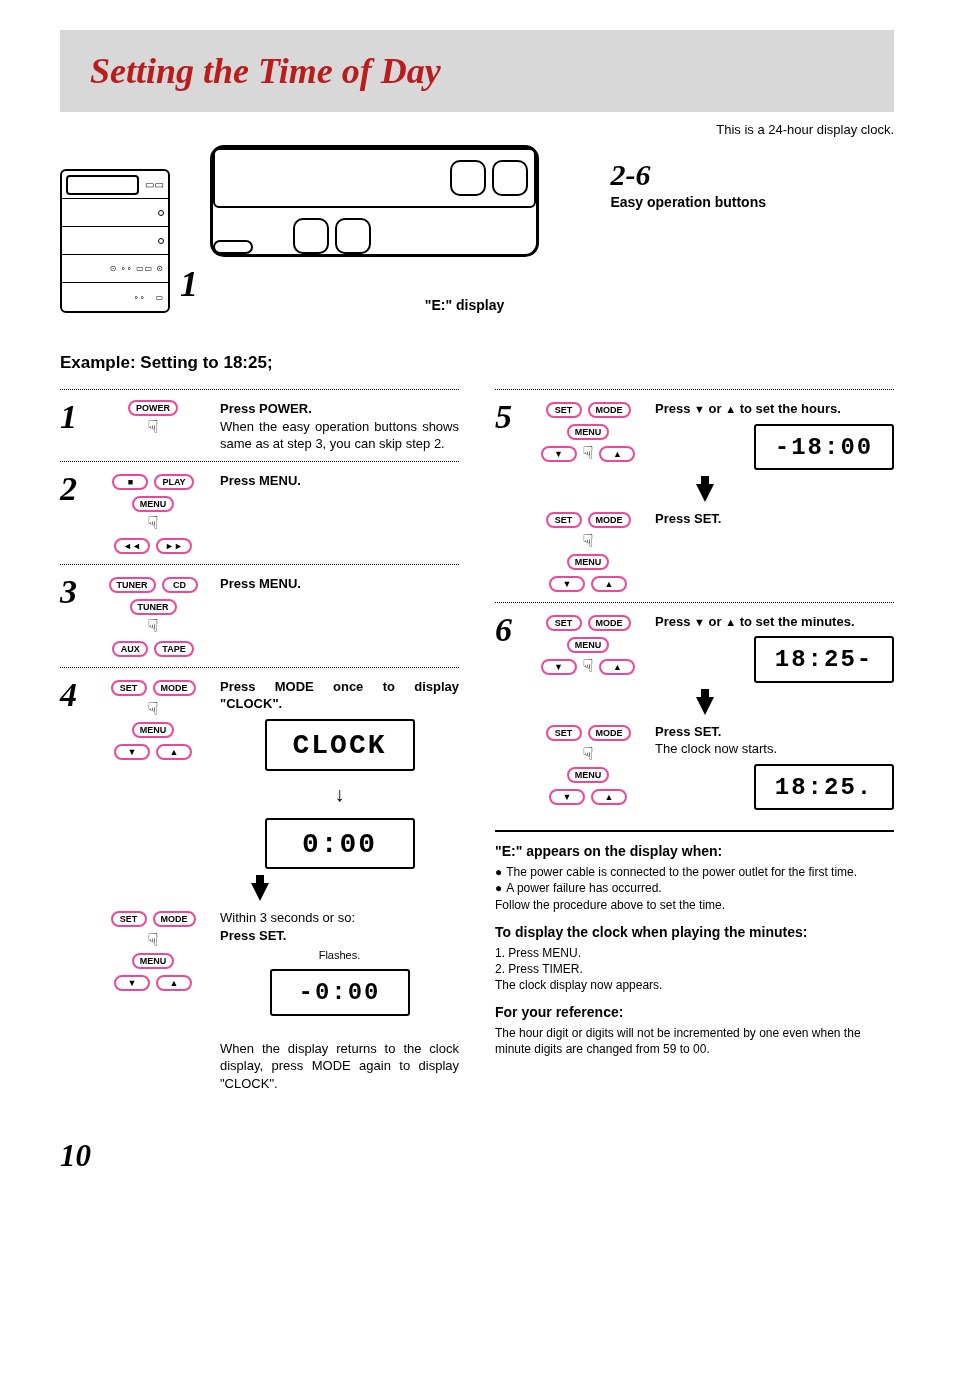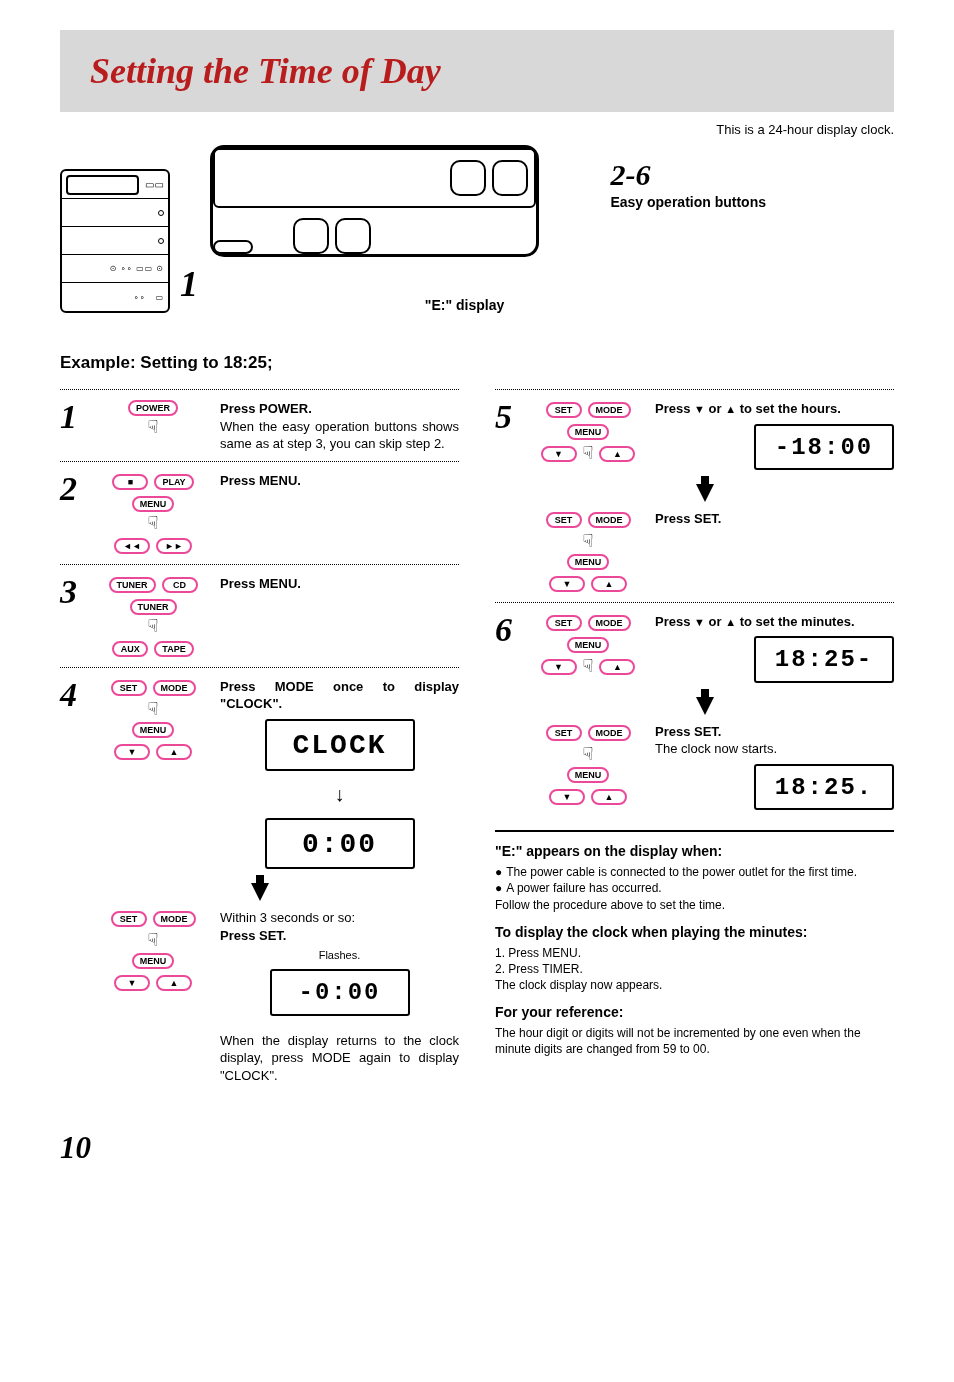--- a/index.html
+++ b/index.html
@@ -317,21 +317,21 @@
           <span class="btn-oval">▲</span>
         </div>
       </div>
       <div class="text-col">
         <span>Within 3 seconds or so:</span><br>
         <span class="head">Press SET.</span>
         <div style="text-align:center;">
           <div class="flash-label">Flashes.</div>
           <div class="lcd-box lcd-small">-0:00</div>
         </div>
-        <p class="justify" style="margin-top:10px;">When the display returns to the clock display, press MODE again to display "CLOCK".</p>
+        <p class="justify" style="margin-top:18px;">When the display returns to the clock display, press MODE again to display "CLOCK".</p>
       </div>
     </div>
   </div>
 
   <div class="col">
     <hr class="dotted-sep">
 
     <div class="step">
       <div class="step-num">5</div>
       <div class="icons-col">

